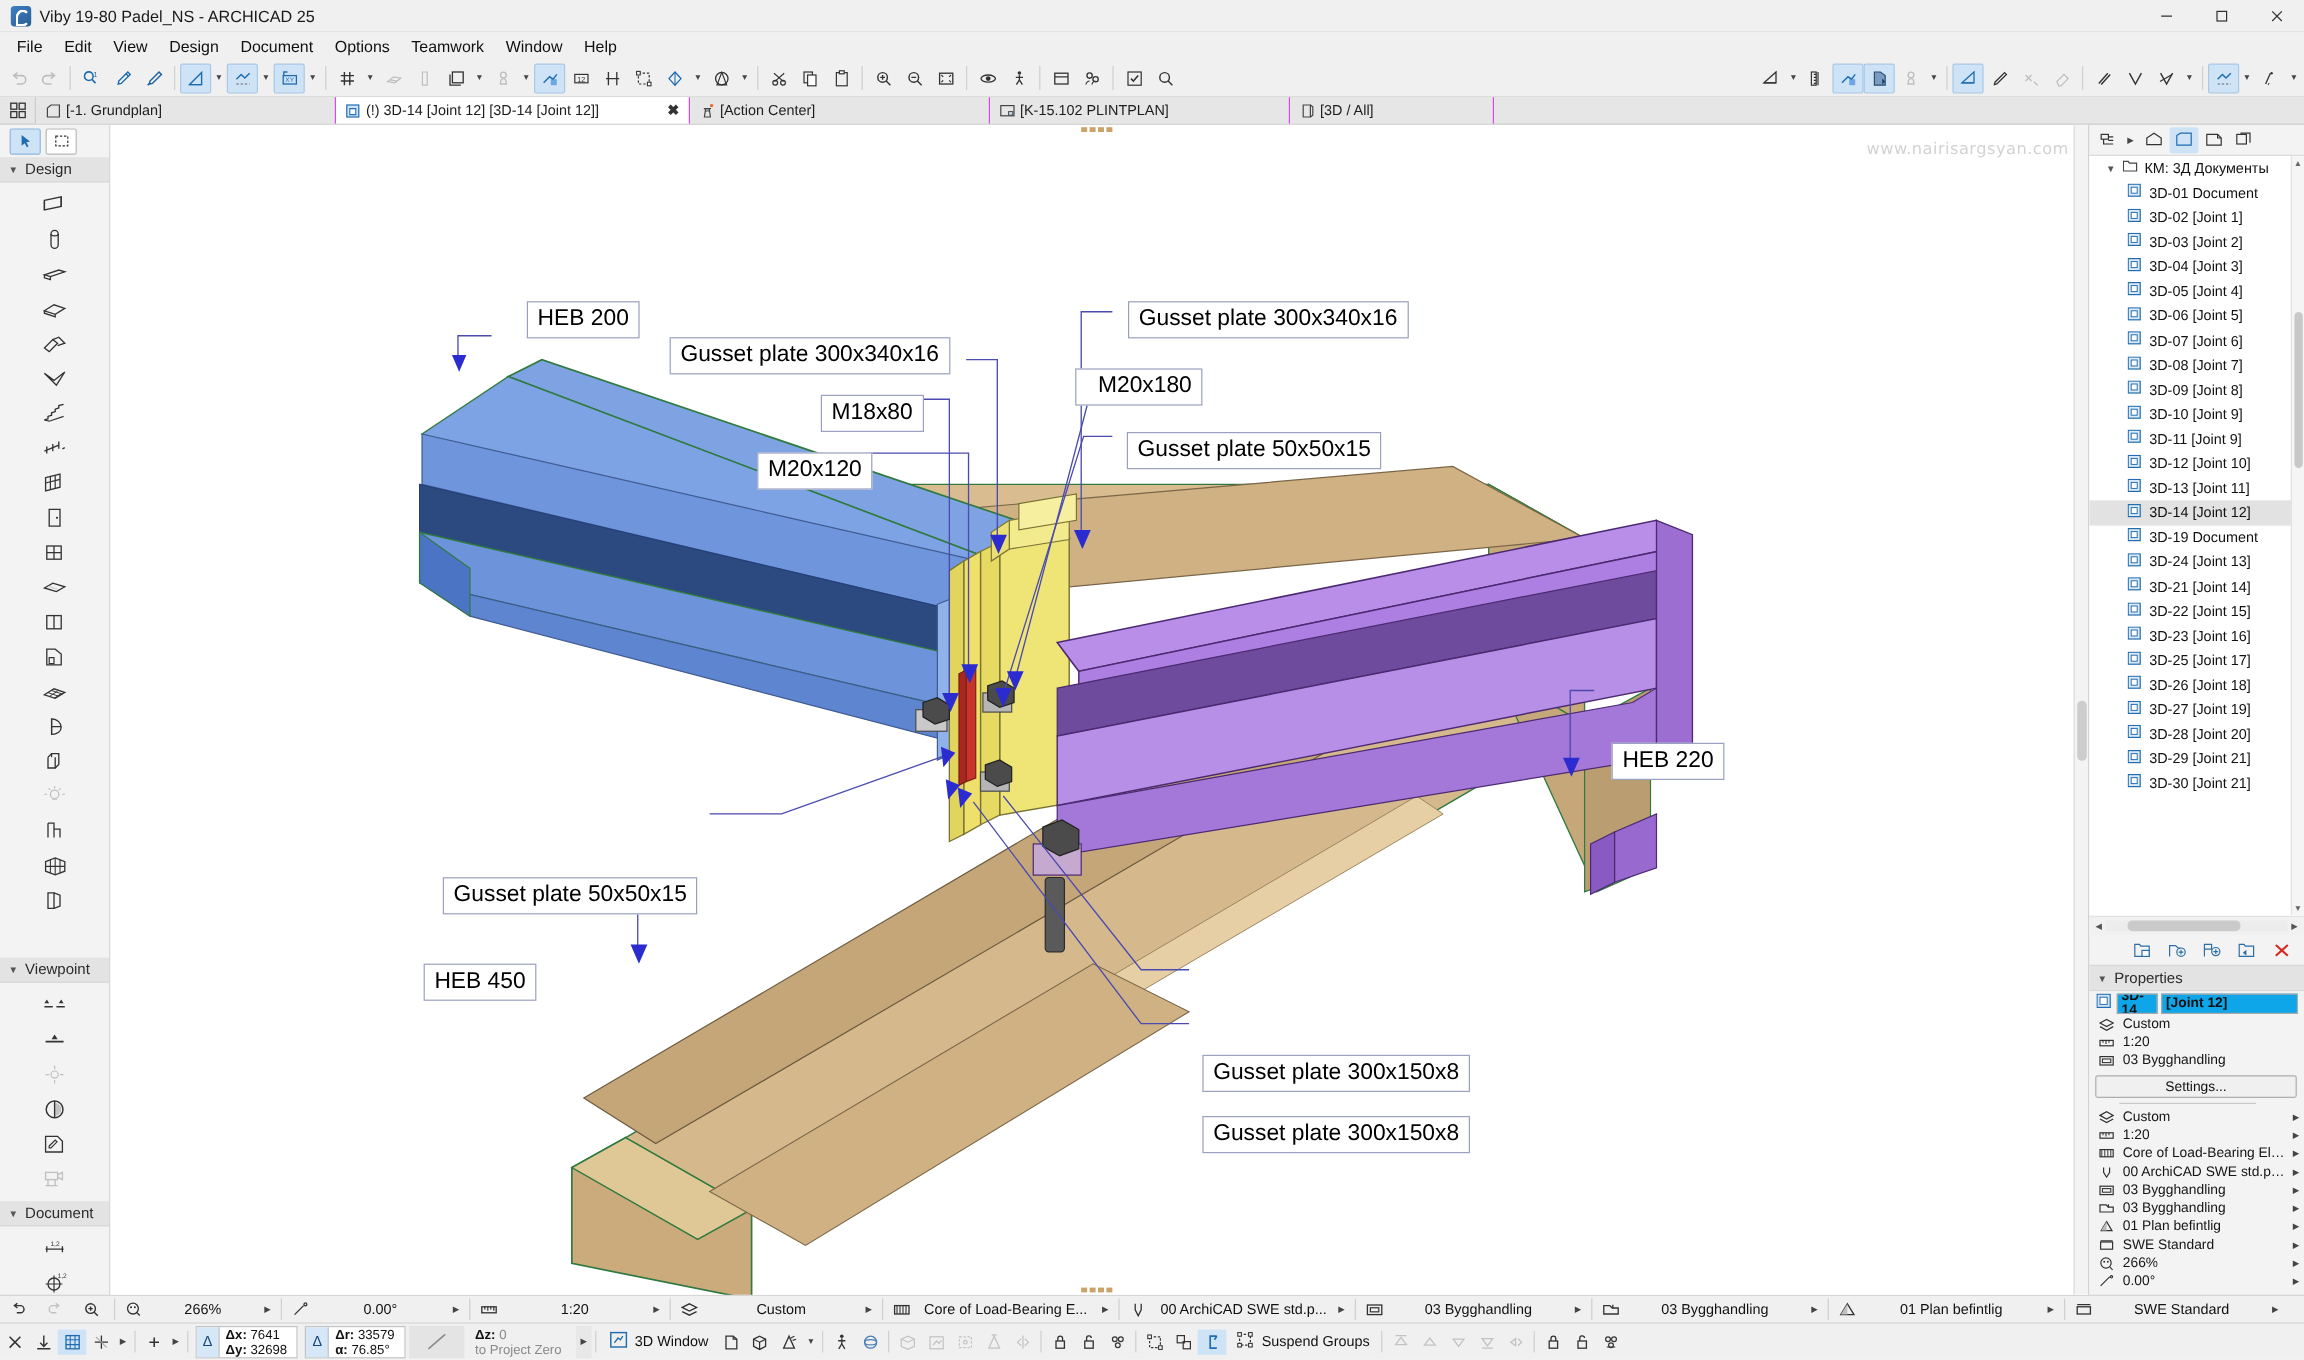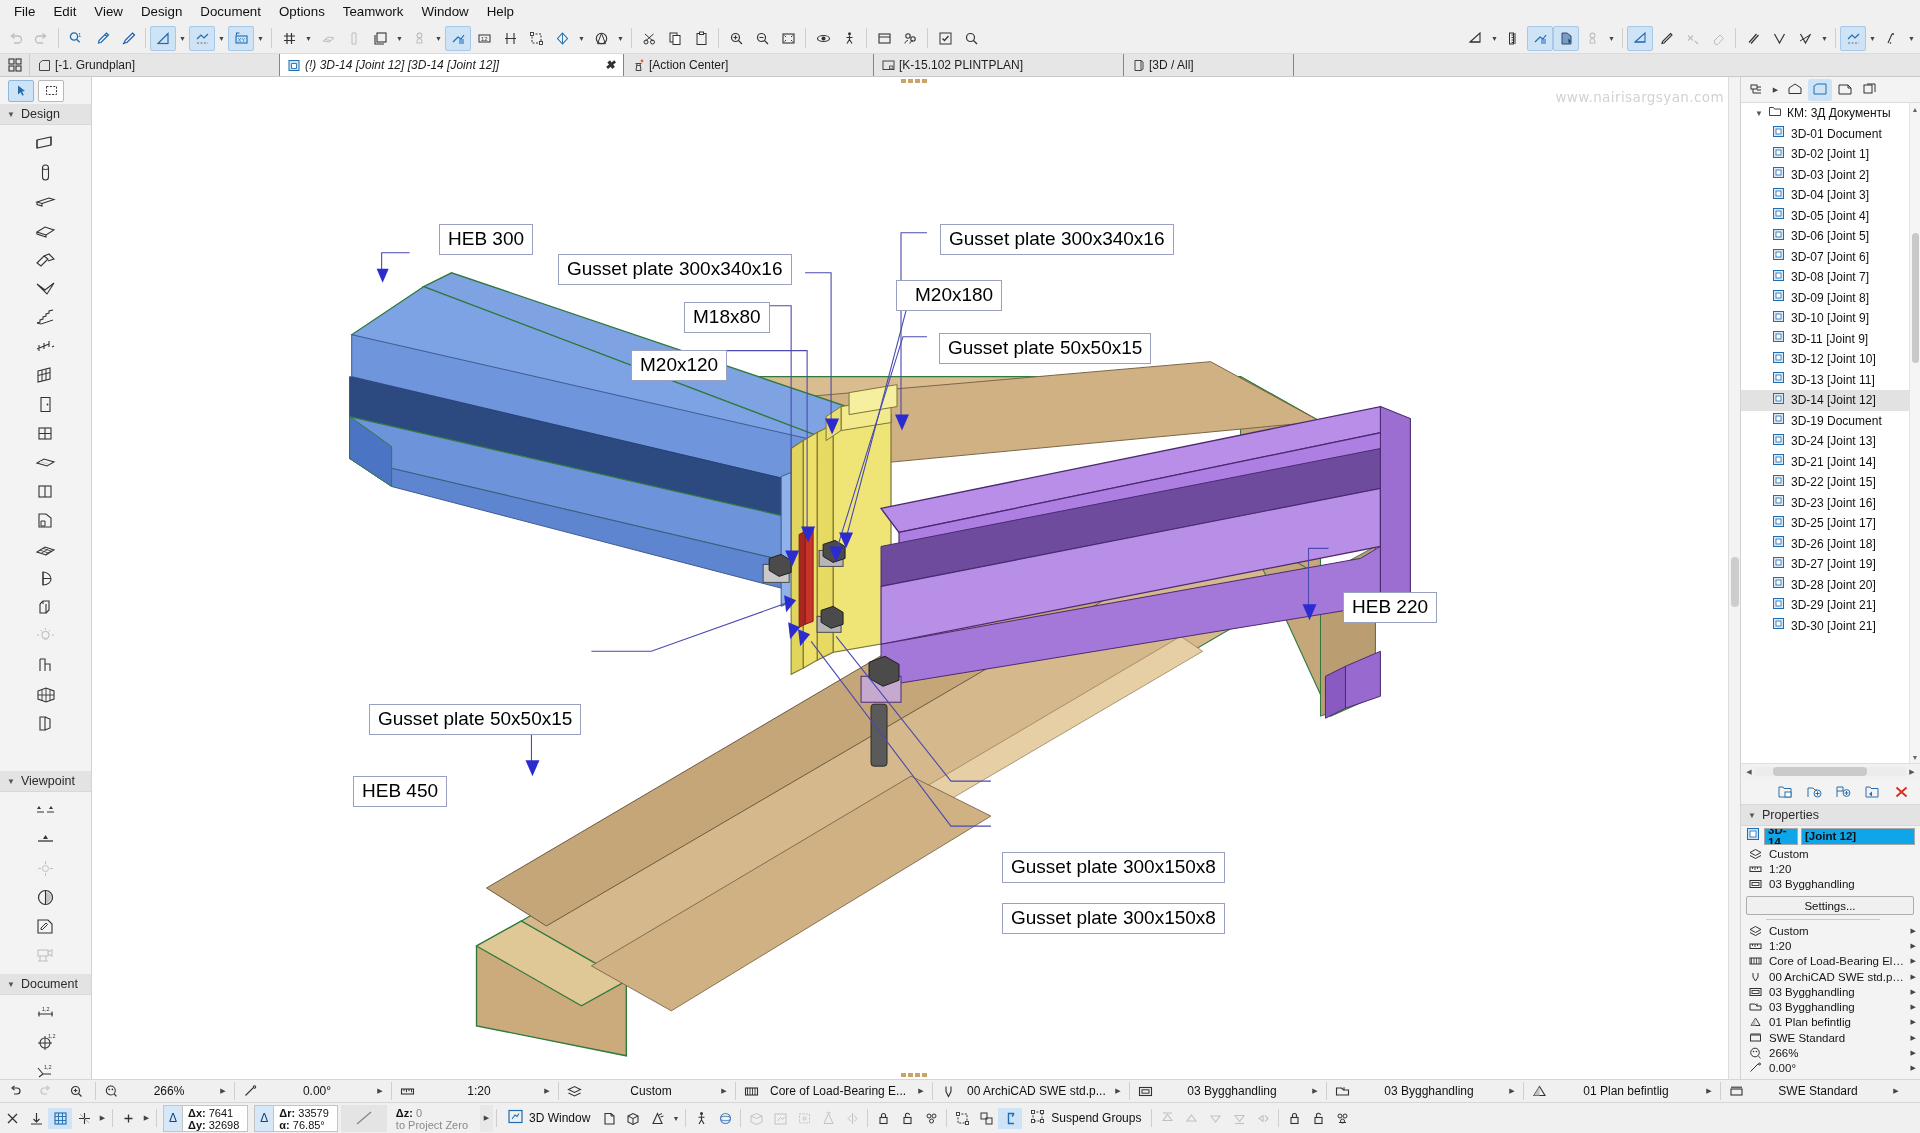--- a/index.html
+++ b/index.html
@@ -68,21 +68,21 @@
     width: 30px; display: flex; align-items: center; justify-content: center; flex: none;
     border-right: 1px solid #ccc;
   }
   .tab {
     display: flex; align-items: center; gap: 4px; padding: 0 8px; min-width: 0;
     border-right: 1px solid #d946ef; color: #1d1d1d; white-space: nowrap; position: relative;
     background: #e6e6e6;
   }
   .tab.active { background: #ffffff; }
   .tab .tclose { margin-left: auto; padding-left: 16px; font-size: 12px; font-weight: bold; color: #333; }
-  .tab-w1 { width: 250px; } .tab-w2 { width: 344px; font-style: italic; } .tab-w3 { width: 250px; }
+  .tab-w1 { width: 250px; } .tab-w2 { width: 295px; } .tab-w3 { width: 250px; }
   .tab-w4 { width: 250px; } .tab-w5 { width: 170px; }
   .ticon { flex: none; display: flex; align-items: center; }
 
   
   .body { flex: 1; display: flex; min-height: 0; }
 
   
   .leftpal {
     width: 92px; flex: none; background: #f3f3f3; border-right: 1px solid #d2d2d2;
     display: flex; flex-direction: column; overflow: hidden;
@@ -220,20 +220,41 @@
   .pillbtn {
     display: flex; align-items: center; gap: 5px; height: 23px; padding: 0 7px; color: #111; flex: none;
   }
   .flexspacer { flex: 1; }
 </style>
 </head>
 <body>
 
 <div class="app">
 
+  <div class="titlebar">
+    <div class="app-icon"></div>
+    <div class="title">Viby 19-80 Padel_NS - ARCHICAD 25</div>
+    <div class="win-controls">
+      <div class="win-btn">
+        <svg width="11" height="11" viewBox="0 0 11 11">
+            <path d="M1 5.5h9" stroke="currentColor" stroke-width="1"></path>
+          </svg>
+      </div>
+      <div class="win-btn">
+        <svg width="11" height="11" viewBox="0 0 11 11">
+            <rect x="1.5" y="1.5" width="8" height="8" fill="none" stroke="currentColor" stroke-width="1"></rect>
+          </svg>
+      </div>
+      <div class="win-btn close">
+        <svg width="11" height="11" viewBox="0 0 11 11">
+            <path d="M1.5 1.5l8 8M9.5 1.5l-8 8" stroke="currentColor" stroke-width="1"></path>
+          </svg>
+      </div>
+    </div>
+  </div>
 
   <div class="menubar">
     <div class="mi">File</div>
     <div class="mi">Edit</div>
     <div class="mi">View</div>
     <div class="mi">Design</div>
     <div class="mi">Document</div>
     <div class="mi">Options</div>
     <div class="mi">Teamwork</div>
     <div class="mi">Window</div>
@@ -1023,21 +1044,21 @@
           <polygon points="748,456 762,456 755,472"></polygon>
           <polygon points="738,470 752,470 745,486"></polygon>
           <polygon points="1212,528 1226,528 1219,544"></polygon>
           <polygon points="693,519 705,524 695,536"></polygon>
           <polygon points="434,684 448,684 441,700"></polygon>
           <polygon points="697,546 709,551 699,563"></polygon>
           <polygon points="707,553 719,558 709,570"></polygon>
         </g>
       </svg>
 
-      <div class="lbl" style="left:347px; top:147px;">HEB 300</div>
+      <div class="lbl" style="left:347px; top:147px;">HEB 200</div>
       <div class="lbl" style="left:466px; top:177px;">Gusset plate 300x340x16</div>
       <div class="lbl" style="left:592px; top:225px;">M18x80</div>
       <div class="lbl" style="left:539px; top:273px;">M20x120</div>
       <div class="lbl" style="left:848px; top:147px;">Gusset plate 300x340x16</div>
       <div class="lbl" style="left:804px; top:203px;padding-left:18px;">M20x180</div>
       <div class="lbl" style="left:847px; top:256px;">Gusset plate 50x50x15</div>
       <div class="lbl" style="left:1251px; top:515px;">HEB 220</div>
       <div class="lbl" style="left:277px; top:627px;">Gusset plate 50x50x15</div>
       <div class="lbl" style="left:261px; top:699px;">HEB 450</div>
       <div class="lbl" style="left:910px; top:775px;">Gusset plate 300x150x8</div>

